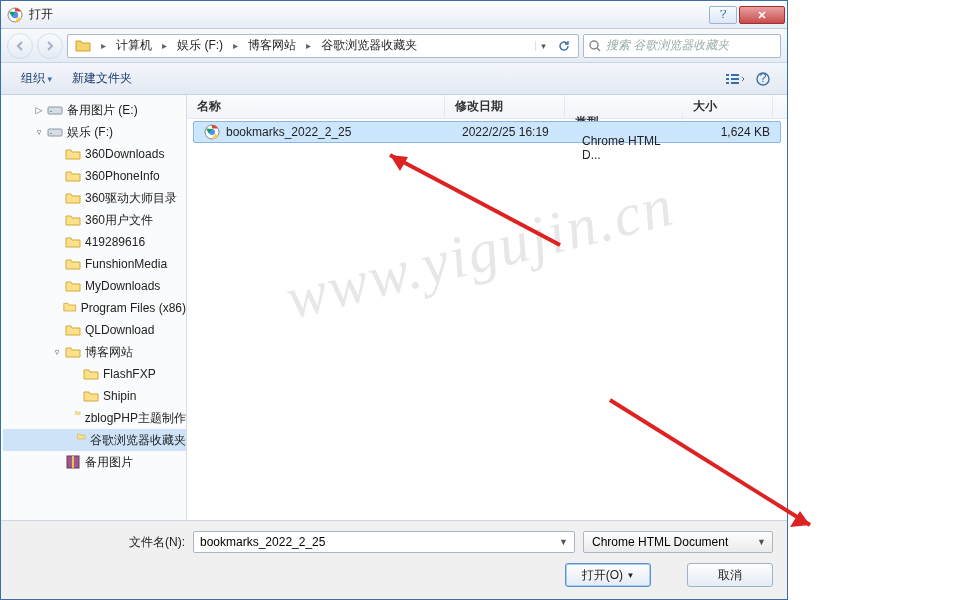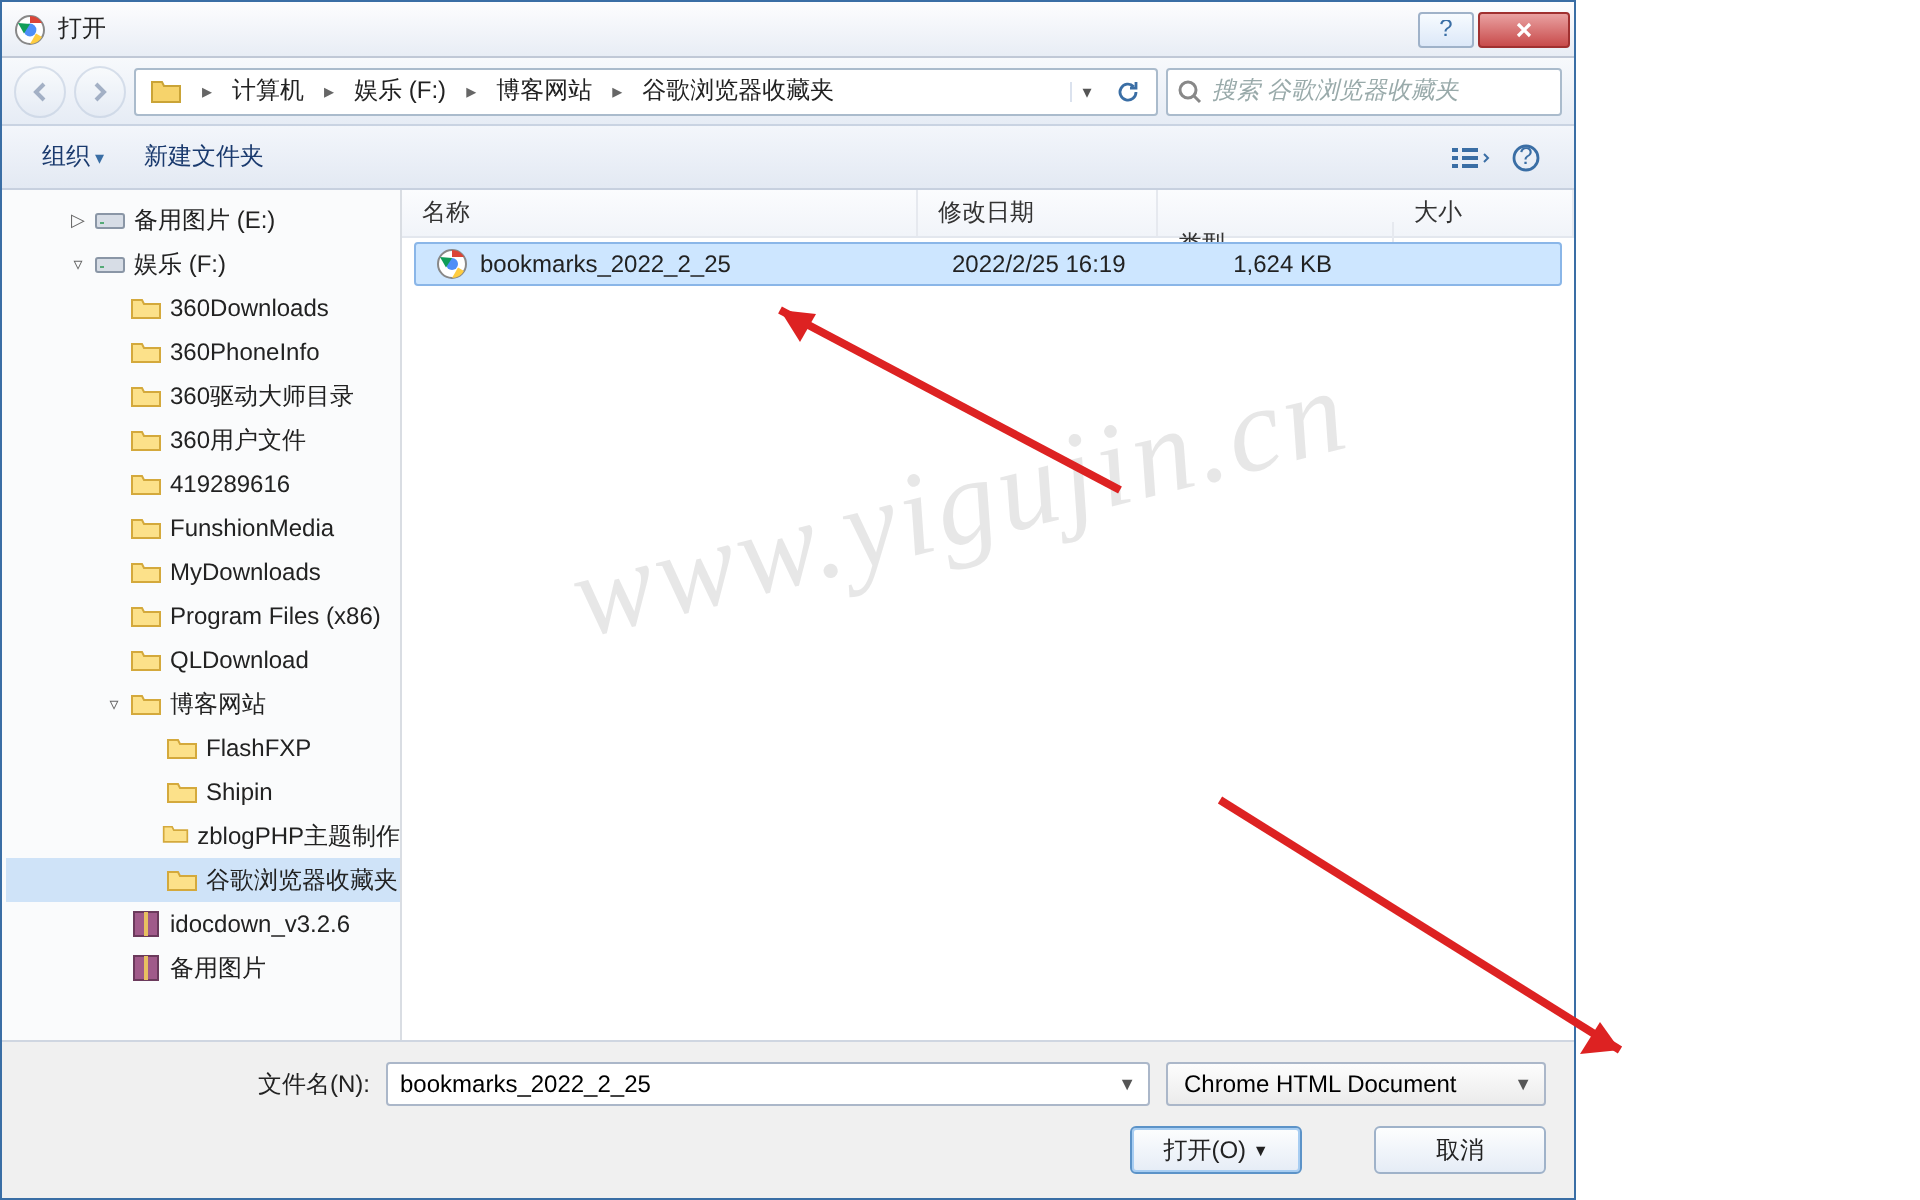--- a/index.html
+++ b/index.html
@@ -35,21 +35,21 @@
 
 .body { flex:1; display:flex; background:#fff; min-height:0; }
 .tree { width:270px; border-right:1px solid #d9dde3; overflow:auto; padding:4px 0 4px 2px; background:#fafbfc; }
 .tree-row { height:22px; display:flex; align-items:center; padding-left:4px; color:#222; white-space:nowrap;}
 .tree-row .exp{ width:12px;height:12px;margin-right:2px;display:flex;align-items:center;justify-content:center;font-size:9px;color:#666;}
 .tree-row .ic{ width:16px;height:16px;margin-right:4px;}
 .tree-row.selected{ background:#cfe3f8; } .ind-1{padding-left:30px;} .ind-2{padding-left:48px;} .ind-3{padding-left:66px;}
 
 .files { flex:1; display:flex; flex-direction:column; }
 .fhead { height:24px; display:flex; align-items:center; border-bottom:1px solid #e3e7ee; background:linear-gradient(#fbfcfe,#f1f4f9); }
-.fhead .col { padding:0 10px; color:#333; border-right:1px solid #e6e9ef; height:100%; display:flex; align-items:center;}
+.fhead .col { padding:0 10px; color:#333; border-right:1px solid #e6e9ef; height:100%; display:flex; align-items:center;font-weight:bold;}
 .col-name{ flex:0 0 258px;} .col-date{flex:0 0 120px;} .col-type{flex:0 0 118px;margin-top:32px;} .col-size{flex:0 0 90px;}
 .flist { flex:1; overflow:auto; }
 .frow { height:22px; display:flex; align-items:center; }
 .frow.selected{ background:#cde6ff; border:1px solid #8ab6e8; border-radius:2px; margin:2px 6px; }
 .frow .cell{ padding:0 10px; color:#222;}
 .frow .cell.size{ text-align:right; }
 .frow .fic{width:16px;height:16px;margin-right:6px;}
 
 .bottom { border-top:1px solid #cfd6e1; background:#f0f0f0; padding:10px 14px 12px; display:flex; flex-direction:column; gap:10px; }
 .fnrow{ display:flex; align-items:center; gap:8px; }
@@ -300,30 +300,20 @@
           <span>zblogPHP主题制作</span>
         </div>
         <div class="tree-row ind-3 selected">
           <span class="exp"></span>
           <span class="ic">
             <svg viewBox="0 0 16 16">
               <path d="M1 4h5l1 2h8v7H1z" fill="#fce18a" stroke="#d4a93c"></path>
             </svg>
           </span>
           <span>谷歌浏览器收藏夹</span>
-        </div>
-        <div class="tree-row ind-2">
-          <span class="exp"></span>
-          <span class="ic">
-            <svg viewBox="0 0 16 16">
-              <rect x="2" y="2" width="12" height="12" fill="#a05a8a" stroke="#6b3a5c"></rect>
-              <rect x="7" y="2" width="2" height="12" fill="#e8c060"></rect>
-            </svg>
-          </span>
-          <span>idocdown_v3.2.6</span>
         </div>
         <div class="tree-row ind-2">
           <span class="exp"></span>
           <span class="ic">
             <svg viewBox="0 0 16 16">
               <rect x="2" y="2" width="12" height="12" fill="#a05a8a" stroke="#6b3a5c"></rect>
               <rect x="7" y="2" width="2" height="12" fill="#e8c060"></rect>
             </svg>
           </span>
           <span>备用图片</span>
@@ -344,20 +334,21 @@
                   <circle cx="8" cy="8" r="7" fill="#fff" stroke="#888"></circle>
                   <circle cx="8" cy="8" r="3" fill="#4e8ef7"></circle>
                   <path d="M8 1a7 7 0 016 3.5H8" fill="#db4437"></path>
                   <path d="M2 4.5l3 5.2L8 5" fill="#0f9d58"></path>
                   <path d="M14 11.5A7 7 0 018 15l3-5.2" fill="#ffcd40"></path>
                 </svg>
               </span>
               <span>bookmarks_2022_2_25</span>
             </div>
             <div class="cell col-date">2022/2/25 16:19</div>
+            <div class="cell col-type">Chrome HTML D...</div>
             <div class="cell col-size size">1,624 KB</div>
           </div>
         </div>
     </div>
   </div>
 
   <div class="bottom">
     <div class="fnrow">
       <span class="fnlabel">文件名(N):</span>
       <div class="fncombo">

